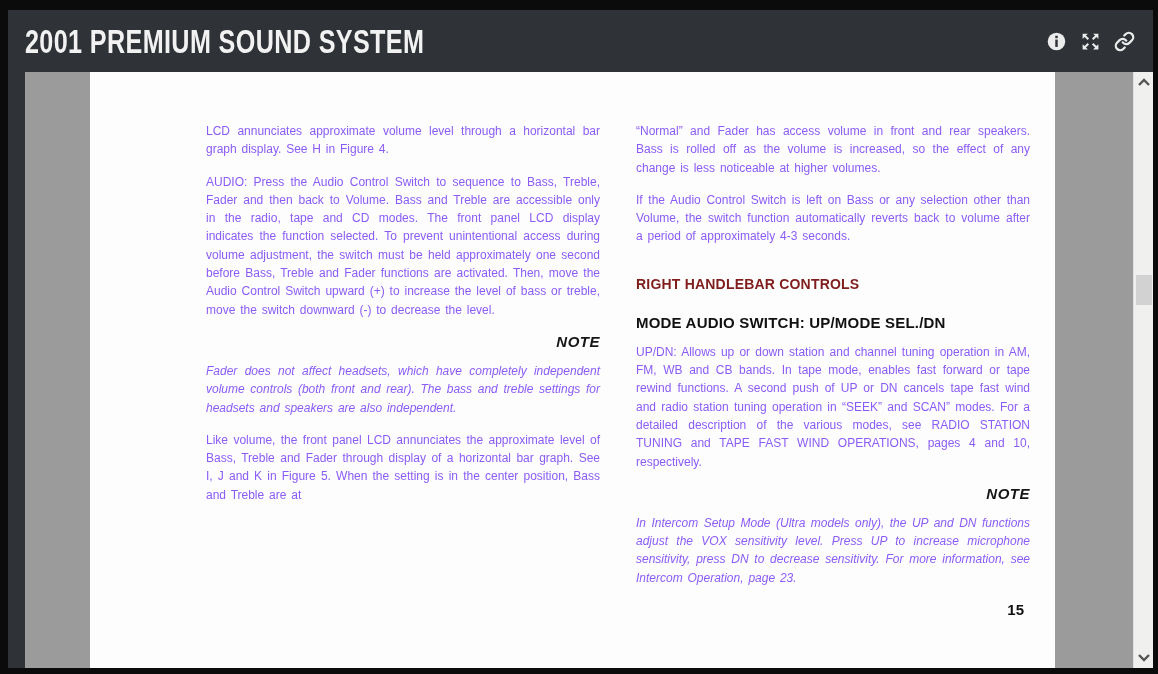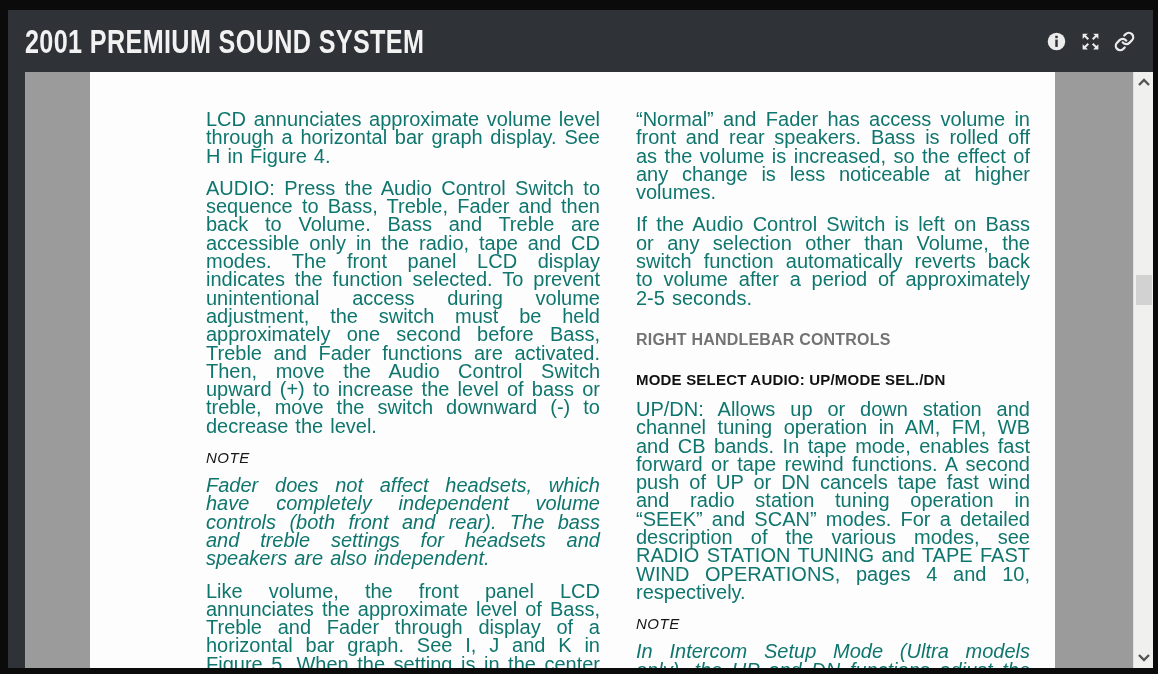--- a/index.html
+++ b/index.html
@@ -13,27 +13,27 @@
   .title{color:#f2f2f2;font-size:34px;font-weight:700;letter-spacing:.5px;white-space:nowrap;
          transform:scaleX(.74);transform-origin:0 50%;margin-left:17px;}
   .header-icons{position:absolute;right:18px;top:0;height:62px;display:flex;align-items:center;gap:13px;}
   .hicon{width:21px;height:21px;display:block;cursor:pointer;}
   
   .viewer{position:absolute;left:17px;top:62px;right:0;bottom:0;background:#9b9b9b;overflow:hidden;}
   .page{position:absolute;left:65px;top:0;width:965px;height:100%;background:#fdfdfd;overflow:hidden;}
   .page-inner{display:flex;gap:36px;padding:38px 25px 0 116px;}
   .col{flex:1 1 0;min-width:0;}
   
-  .doc-p{margin:0 0 14px 0;font-size:20px;line-height:18.3px;color:#0f766e;
+  .doc-p{margin:12px 0 14px 0;font-size:12px;line-height:18.3px;color:#8b5cf6;
          text-align:justify;text-justify:inter-word;word-spacing:1.5px;}
   .doc-p.italic{font-style:italic;}
   .doc-p strong{font-weight:400;}
-  .note-h{margin:12px 0 10px 0;font-size:15px;font-weight:400;font-style:italic;
-          text-align:left;color:#161616;letter-spacing:.5px;}
-  .sec-h{margin:24px 0 0 0;font-size:16px;font-weight:700;color:#737373;letter-spacing:.2px;}
+  .note-h{margin:12px 0 10px 0;font-size:15px;font-weight:700;font-style:italic;
+          text-align:right;color:#161616;letter-spacing:.5px;}
+  .sec-h{margin:30px 0 0 0;font-size:14px;font-weight:700;color:#7f1d1d;letter-spacing:.2px;}
   .sub-h{margin:22px 0 12px 0;font-size:15px;font-weight:700;color:#111;letter-spacing:.2px;}
   .page-num{margin-top:14px;text-align:right;font-size:15px;font-weight:700;color:#111;
             padding-right:6px;}
   
   .scrollbar{position:absolute;right:0;top:0;width:20px;height:100%;background:#f0f0ef;
              border-left:1px solid #e0e0e0;}
   .sb-btn{position:absolute;left:0;width:20px;height:16px;display:flex;align-items:center;
           justify-content:center;cursor:pointer;}
   .sb-up{top:2px;} .sb-down{bottom:2px;}
   .sb-thumb{position:absolute;left:2px;width:16px;height:30px;top:203px;background:#d2d2d2;cursor:pointer;}
@@ -74,23 +74,23 @@
         <div class="page-inner">
           <div class="col" id="left-col">
               <p class="doc-p">LCD annunciates approximate volume level through a horizontal bar graph display. See H in Figure 4.</p>
               <p class="doc-p"><strong>AUDIO: </strong>Press the Audio Control Switch to sequence to Bass, Treble, Fader and then back to Volume. Bass and Treble are accessible only in the radio, tape and CD modes. The front panel LCD display indicates the function selected. To prevent unintentional access during volume adjustment, the switch must be held approximately one second before Bass, Treble and Fader functions are activated. Then, move the Audio Control Switch upward (+) to increase the level of bass or treble, move the switch downward (-) to decrease the level.</p>
               <p class="note-h">NOTE</p>
               <p class="doc-p italic">Fader does not affect headsets, which have completely independent volume controls (both front and rear). The bass and treble settings for headsets and speakers are also independent.</p>
               <p class="doc-p">Like volume, the front panel LCD annunciates the approximate level of Bass, Treble and Fader through display of a horizontal bar graph. See I, J and K in Figure 5. When the setting is in the center position, Bass and Treble are at</p>
             </div>
           <div class="col" id="right-col">
           <p class="doc-p">“Normal” and Fader has access volume in front and rear speakers. Bass is rolled off as the volume is increased, so the effect of any change is less noticeable at higher volumes.</p>
-              <p class="doc-p">If the Audio Control Switch is left on Bass or any selection other than Volume, the switch function automatically reverts back to volume after a period of approximately 2-5 seconds.</p>
+              <p class="doc-p">If the Audio Control Switch is left on Bass or any selection other than Volume, the switch function automatically reverts back to volume after a period of approximately 4-3 seconds.</p>
               <h2 class="sec-h">RIGHT HANDLEBAR CONTROLS</h2>
-              <h3 class="sub-h">MODE SELECT AUDIO: UP/MODE SEL./DN</h3>
+              <h3 class="sub-h">MODE AUDIO SWITCH: UP/MODE SEL./DN</h3>
               <p class="doc-p"><strong>UP/DN: </strong>Allows up or down station and channel tuning operation in AM, FM, WB and CB bands. In tape mode, enables fast forward or tape rewind functions. A second push of UP or DN cancels tape fast wind and radio station tuning operation in “SEEK” and SCAN” modes. For a detailed description of the various modes, see RADIO STATION TUNING and TAPE FAST WIND OPERATIONS, pages 4 and 10, respectively.</p>
               <p class="note-h">NOTE</p>
               <p class="doc-p italic">In Intercom Setup Mode (Ultra models only), the UP and DN functions adjust the VOX sensitivity level. Press UP to increase microphone sensitivity, press DN to decrease sensitivity. For more information, see Intercom Operation, page 23.</p>
               <div class="page-num">15</div>
             </div>
         </div>
       </div>
 
       <div class="scrollbar">
         <div class="sb-btn sb-up">

